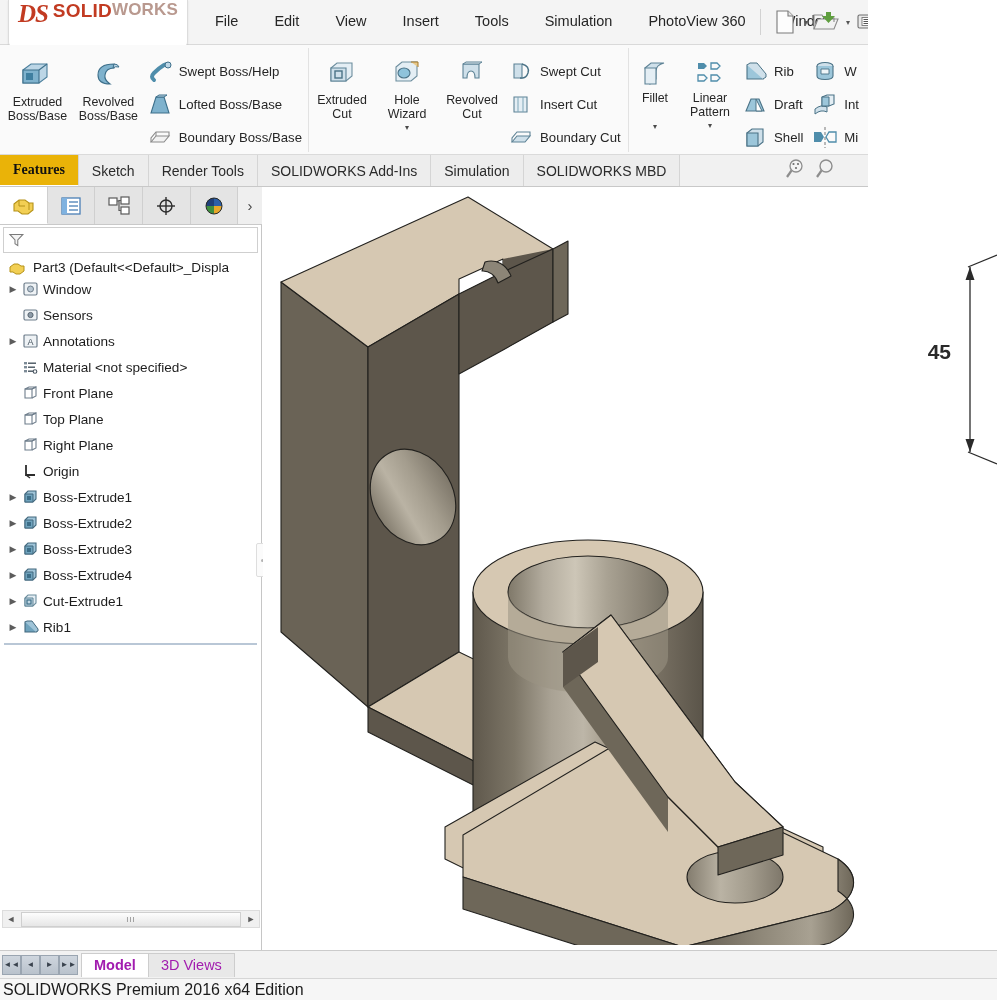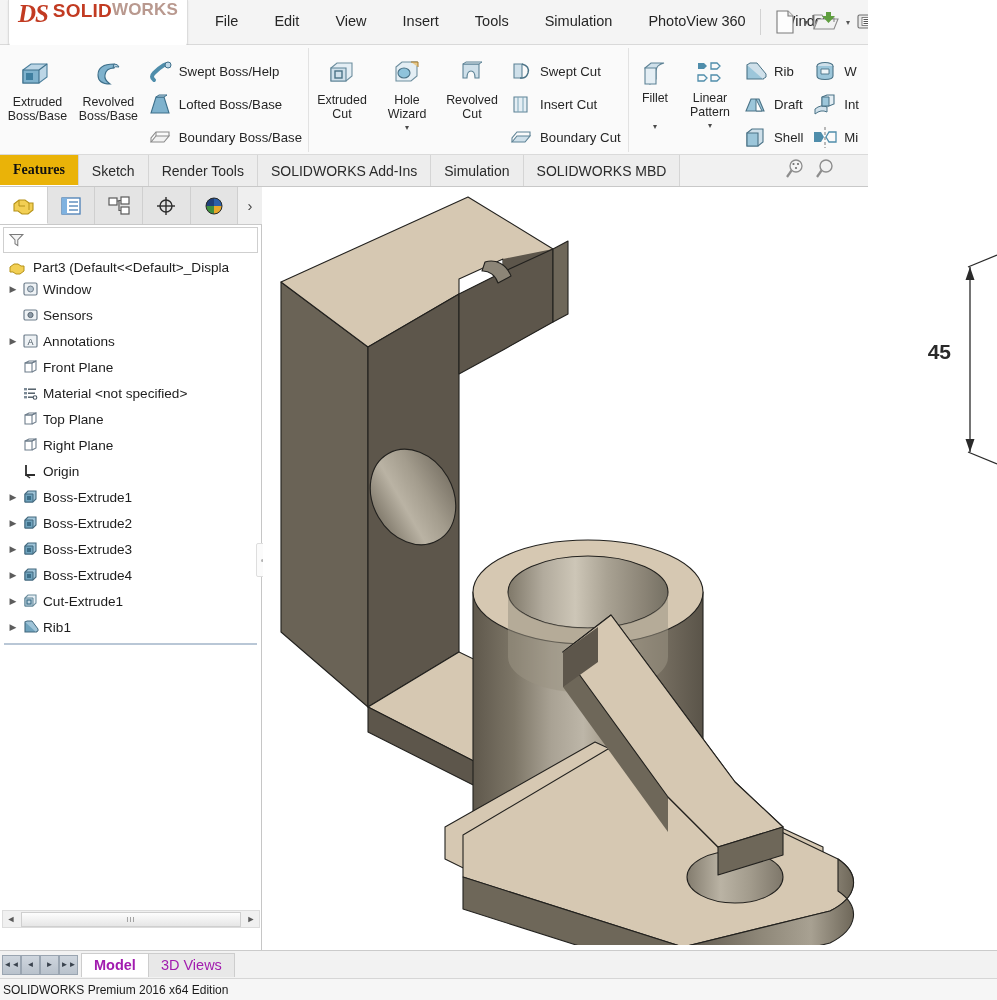--- a/index.html
+++ b/index.html
@@ -237,21 +237,21 @@
     margin-right: -1px;
     cursor: default;
   }
   .btab.active { background: #ffffff; font-weight: bold; }
 
   
   .statusbar {
     position: absolute; left: 0; bottom: 0; width: 997px; height: 22px;
     background: #f6f6f6; border-top: 1px solid #d6d6d6;
     display: flex; align-items: center;
-    font-size: 12px; color: #1b1b1b;
+    font-size: 16px; color: #1b1b1b;
     padding-left: 3px;
   }
 
   
   .chrome-strip {
     position: absolute; left: 868px; top: 0; width: 129px; height: 45px;
     background: #ffffff;
   }
   .chrome-strip2 {
     position: absolute; left: 868px; top: 45px; width: 129px; height: 142px;
@@ -633,42 +633,42 @@
               <text x="8.5" y="11.5" font-size="9" text-anchor="middle" fill="#47545f" font-family="'Liberation Sans',sans-serif">A</text>
             </svg>
         </span>
         <span class="tree-lbl">Annotations</span>
       </div>
 
       <div class="tree-row">
         <span class="twisty"></span>
         <span class="tree-ico">
           <svg width="17" height="16" viewBox="0 0 17 16">
-              <path d="M3 4 l4 -2 h7 l-4 2 z" fill="none" stroke="#6f7e8c" stroke-width="1.1"></path>
-              <path d="M3 4 h7 v9 h-7 z" fill="none" stroke="#6f7e8c" stroke-width="1.1"></path>
-              <path d="M10 4 l4 -2 v9 l-4 2" fill="none" stroke="#6f7e8c" stroke-width="1.1"></path>
-            </svg>
-        </span>
-        <span class="tree-lbl">Front Plane</span>
-      </div>
-
-      <div class="tree-row">
-        <span class="twisty"></span>
-        <span class="tree-ico">
-          <svg width="17" height="16" viewBox="0 0 17 16">
             <rect x="2" y="3" width="3" height="2.4" fill="#7c8a96"></rect>
               <rect x="2" y="7" width="3" height="2.4" fill="#7c8a96"></rect>
               <rect x="2" y="11" width="3" height="2.4" fill="#7c8a96"></rect>
             <line x1="6" y1="4.2" x2="14" y2="4.2" stroke="#47545f" stroke-width="1.4"></line>
             <line x1="6" y1="8.2" x2="13" y2="8.2" stroke="#47545f" stroke-width="1.4"></line>
             <line x1="6" y1="12.2" x2="11" y2="12.2" stroke="#47545f" stroke-width="1.4"></line>
             <circle cx="13" cy="12.5" r="1.8" fill="none" stroke="#47545f" stroke-width="1.1"></circle>
           </svg>
         </span>
         <span class="tree-lbl">Material &lt;not specified&gt;</span>
+      </div>
+
+      <div class="tree-row">
+        <span class="twisty"></span>
+        <span class="tree-ico">
+          <svg width="17" height="16" viewBox="0 0 17 16">
+              <path d="M3 4 l4 -2 h7 l-4 2 z" fill="none" stroke="#6f7e8c" stroke-width="1.1"></path>
+              <path d="M3 4 h7 v9 h-7 z" fill="none" stroke="#6f7e8c" stroke-width="1.1"></path>
+              <path d="M10 4 l4 -2 v9 l-4 2" fill="none" stroke="#6f7e8c" stroke-width="1.1"></path>
+            </svg>
+        </span>
+        <span class="tree-lbl">Front Plane</span>
       </div>
 
       <div class="tree-row">
         <span class="twisty"></span>
         <span class="tree-ico">
           <svg width="17" height="16" viewBox="0 0 17 16">
               <path d="M3 4 l4 -2 h7 l-4 2 z" fill="none" stroke="#6f7e8c" stroke-width="1.1"></path>
               <path d="M3 4 h7 v9 h-7 z" fill="none" stroke="#6f7e8c" stroke-width="1.1"></path>
               <path d="M10 4 l4 -2 v9 l-4 2" fill="none" stroke="#6f7e8c" stroke-width="1.1"></path>
             </svg>

